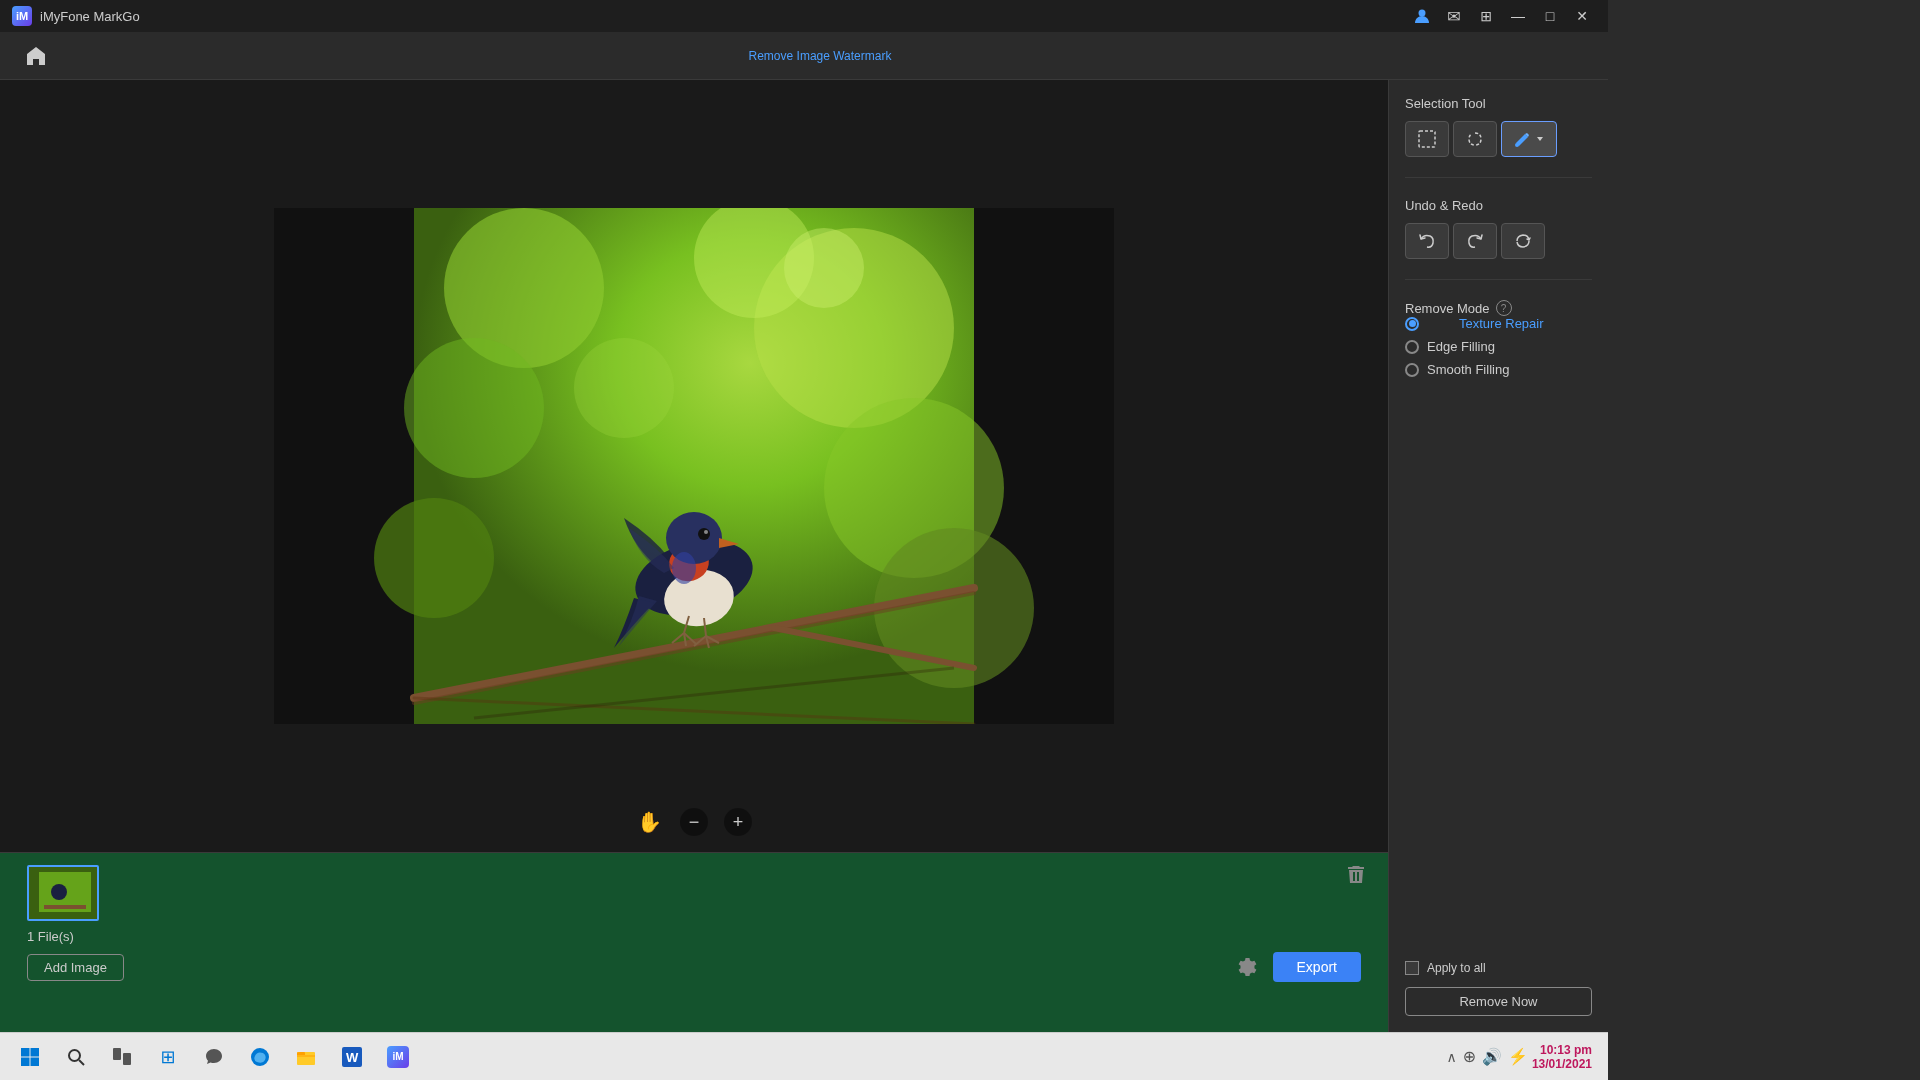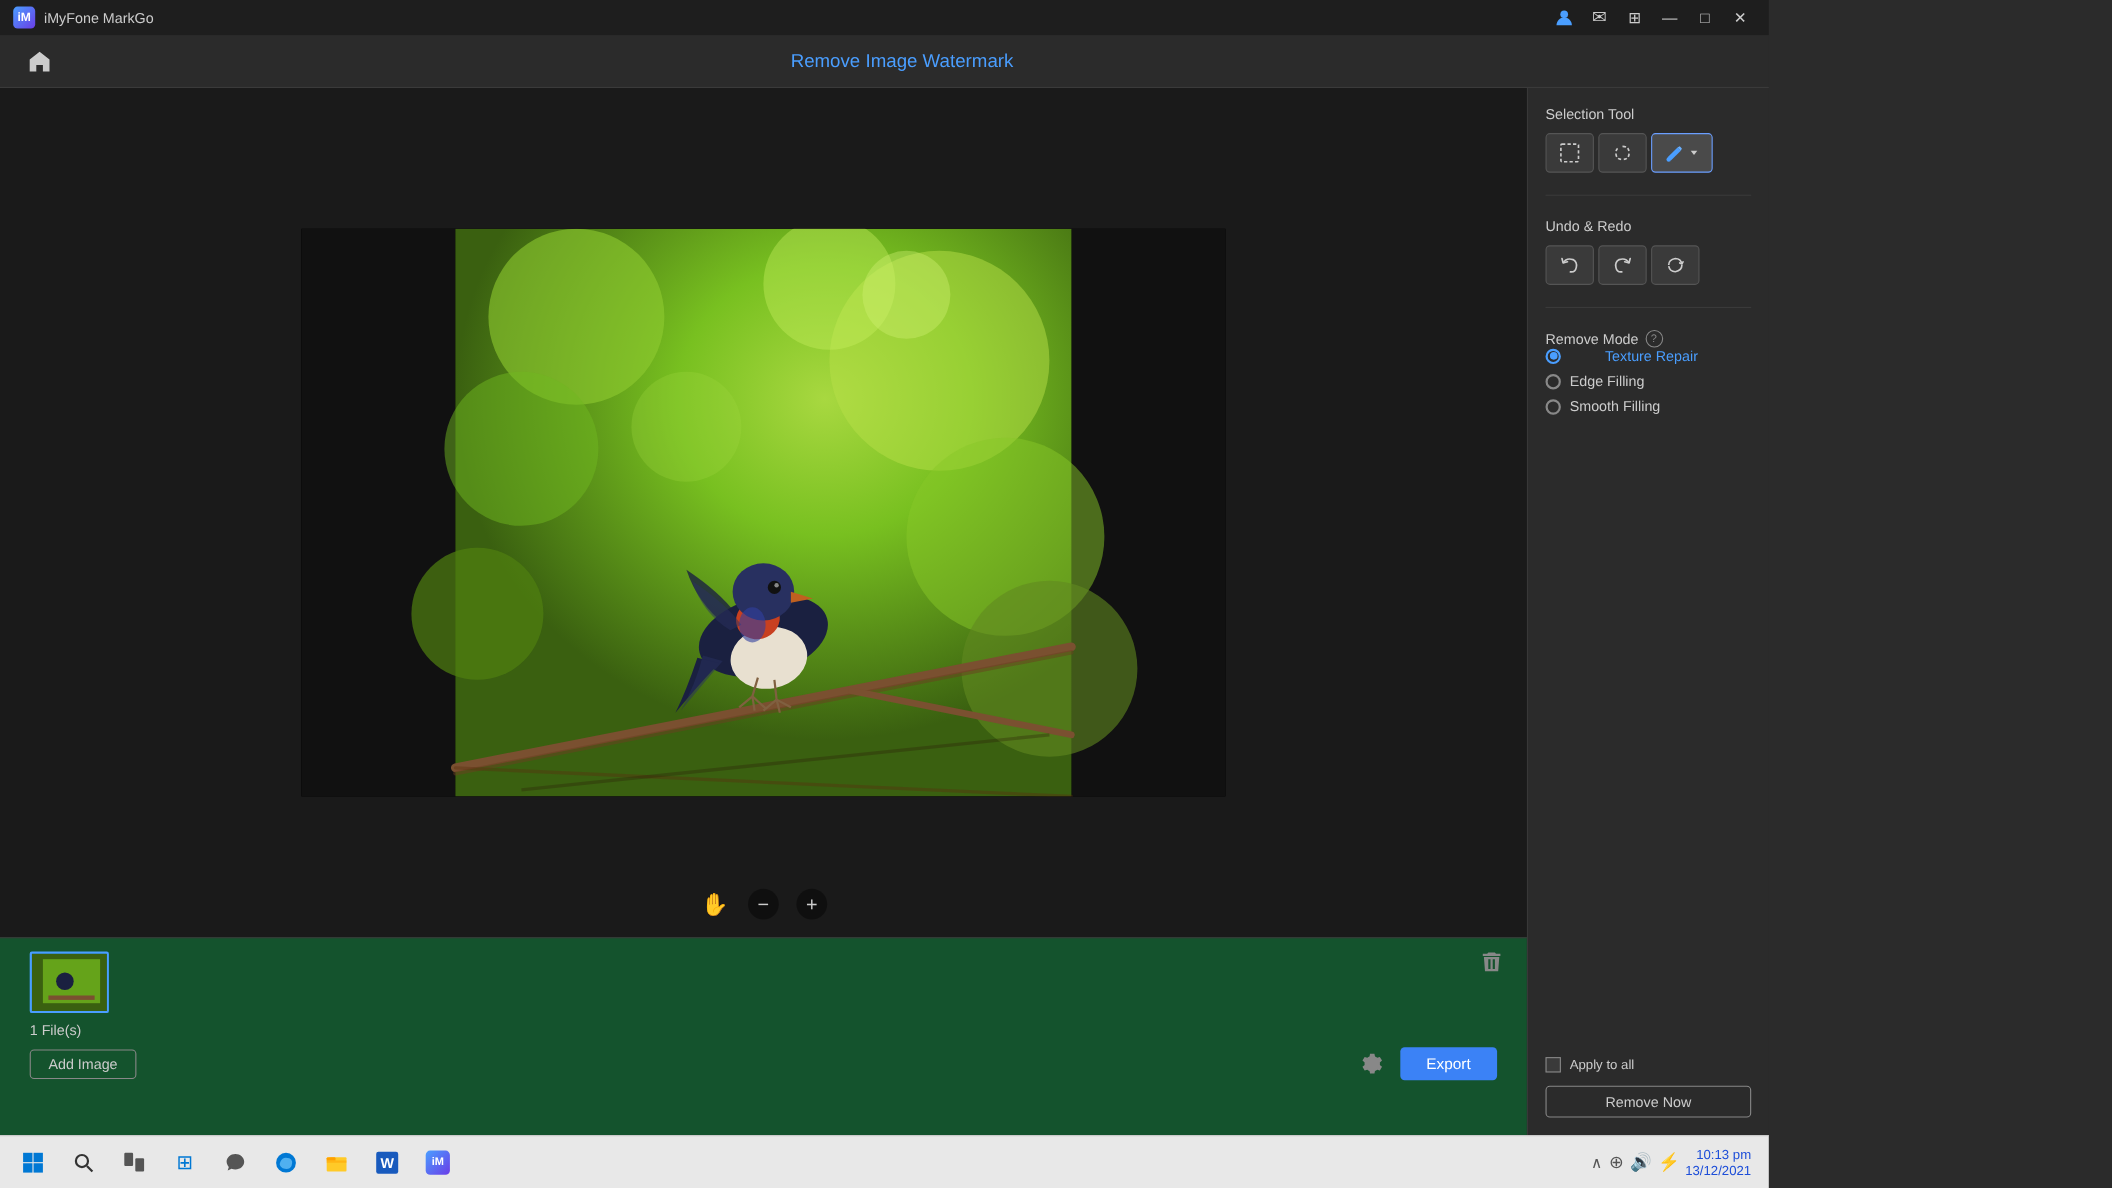--- a/index.html
+++ b/index.html
@@ -50,21 +50,21 @@
     }
     .home-btn {
       width: 32px; height: 32px;
       display: flex; align-items: center; justify-content: center;
       color: #cccccc; cursor: pointer;
     }
     .header-title {
       flex: 1;
       text-align: center;
       color: #4a9eff;
-      font-size: 17px;
+      font-size: 12px;
       font-weight: 500;
     }
 
     
     .right-panel {
       width: 220px;
       background: #2b2b2b;
       border-left: 1px solid #3a3a3a;
       padding: 16px;
       display: flex;
@@ -318,21 +318,22 @@
     .system-icons {
       display: flex;
       align-items: center;
       gap: 6px;
       font-size: 14px;
       color: #333;
     }
     .clock {
       text-align: right;
       font-size: 12px;
-      color: #1d4ed8;
+      color: #be185d;
+      font-weight: bold;
     }
 
     
     .separator {
       height: 1px;
       background: #3a3a3a;
       margin: 4px 0;
     }
 
     
@@ -701,18 +702,18 @@
       <div class="system-icons">
 
         <span style="cursor:pointer;color:#555;">∧</span>
 
         <span style="font-size:16px;color:#555;">⊕</span>
         <span style="font-size:16px;color:#555;">🔊</span>
         <span style="font-size:16px;color:#555;">⚡</span>
       </div>
       <div class="clock">
         <div>10:13 pm</div>
-        <div>13/12/2021</div>
+        <div>13/01/2021</div>
       </div>
     </div>
   </div>
 
 </div>
 
 </body></html>

